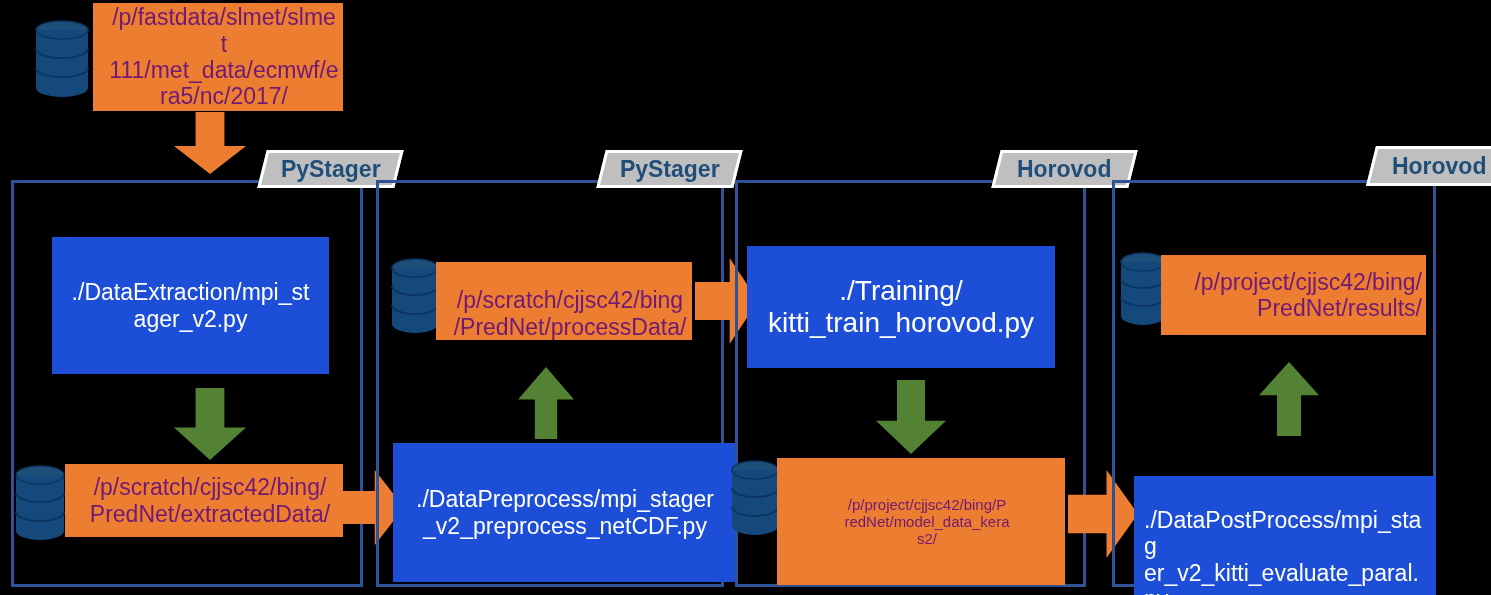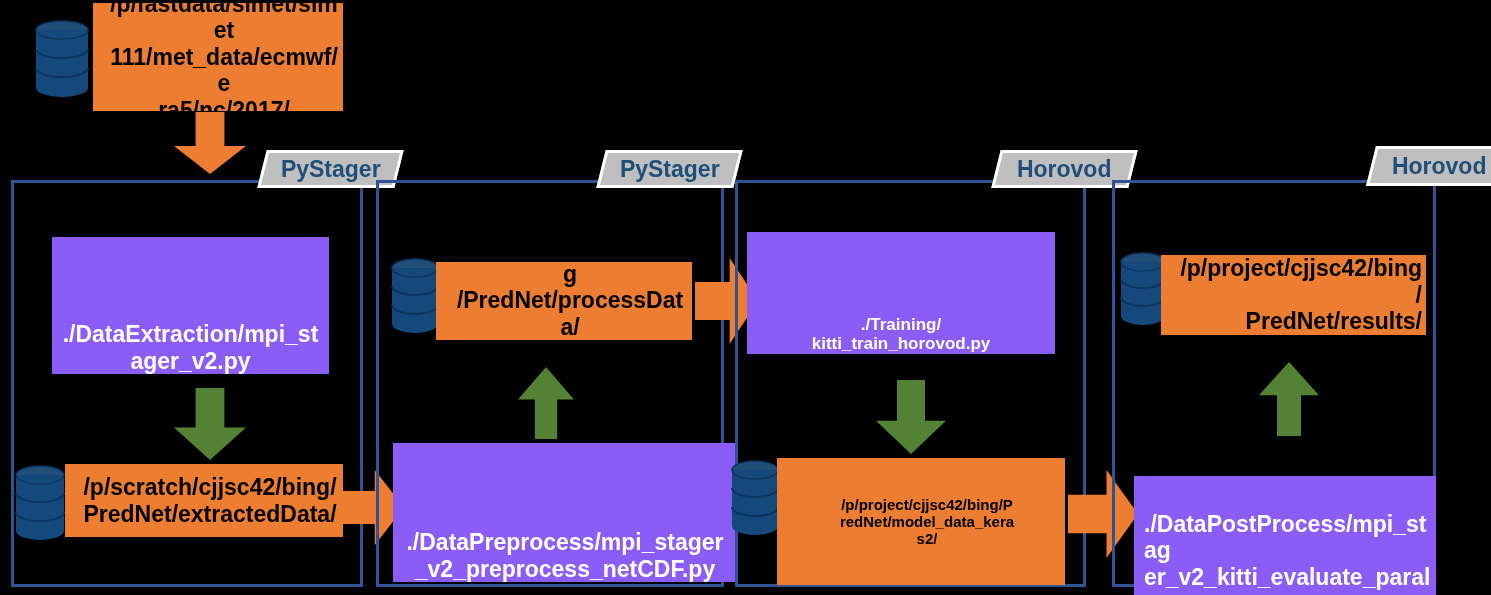--- a/index.html
+++ b/index.html
@@ -31,29 +31,28 @@
     display: flex;
     align-items: center;
     justify-content: center;
     text-align: center;
     line-height: 1.15;
     word-break: break-word;
     overflow: hidden;
   }
   .box-orange {
     background: #ED7D31;
-    color: #000000;
-    font-weight: 700;
+    color: #701a75;
+    font-weight: 400;
     padding-left: 12px;
   }
   .box-blue {
-    background: #8b5cf6;
+    background: #1d4ed8;
     color: #FFFFFF;
-    font-weight: 700;
-    align-items: flex-end;
+    font-weight: 400;
   }
   .box-txt {
     display: block;
     width: 100%;
     padding: 0 4px;
     white-space: pre-line;
   }
 
   
   .db {
@@ -185,21 +184,21 @@
   </div>
 
   <div class="arrow arrow-right arrow-orange" style="left:695px; top:258px; width:63px; height:86px;"></div>
 
   <div class="stage-frame" style="left:735px; top:180px; width:351px; height:407px;"></div>
 
   <div class="tag" style="left:996px; top:150px; width:137px; height:38px; font-size:23px;">
     <span>Horovod</span>
   </div>
 
-  <div class="box box-blue" style="left:747px; top:232px; width:308px; height:122px; font-size:17px;">
+  <div class="box box-blue" style="left:747px; top:246px; width:308px; height:122px; font-size:28px;">
     <span class="box-txt">./Training/
 kitti_train_horovod.py</span>
   </div>
 
   <div class="arrow arrow-down arrow-green" style="left:876px; top:380px; width:70px; height:74px;"></div>
 
   <svg class="db" style="left:730px; top:460px; width:50px; height:76px;" viewBox="0 0 50 76">
     <ellipse cx="25" cy="10" rx="23" ry="9" fill="#1F4E79"></ellipse>
     <rect x="2" y="10" width="46" height="56" fill="#15497C"></rect>
     <ellipse cx="25" cy="66" rx="23" ry="9" fill="#15497C"></ellipse>

